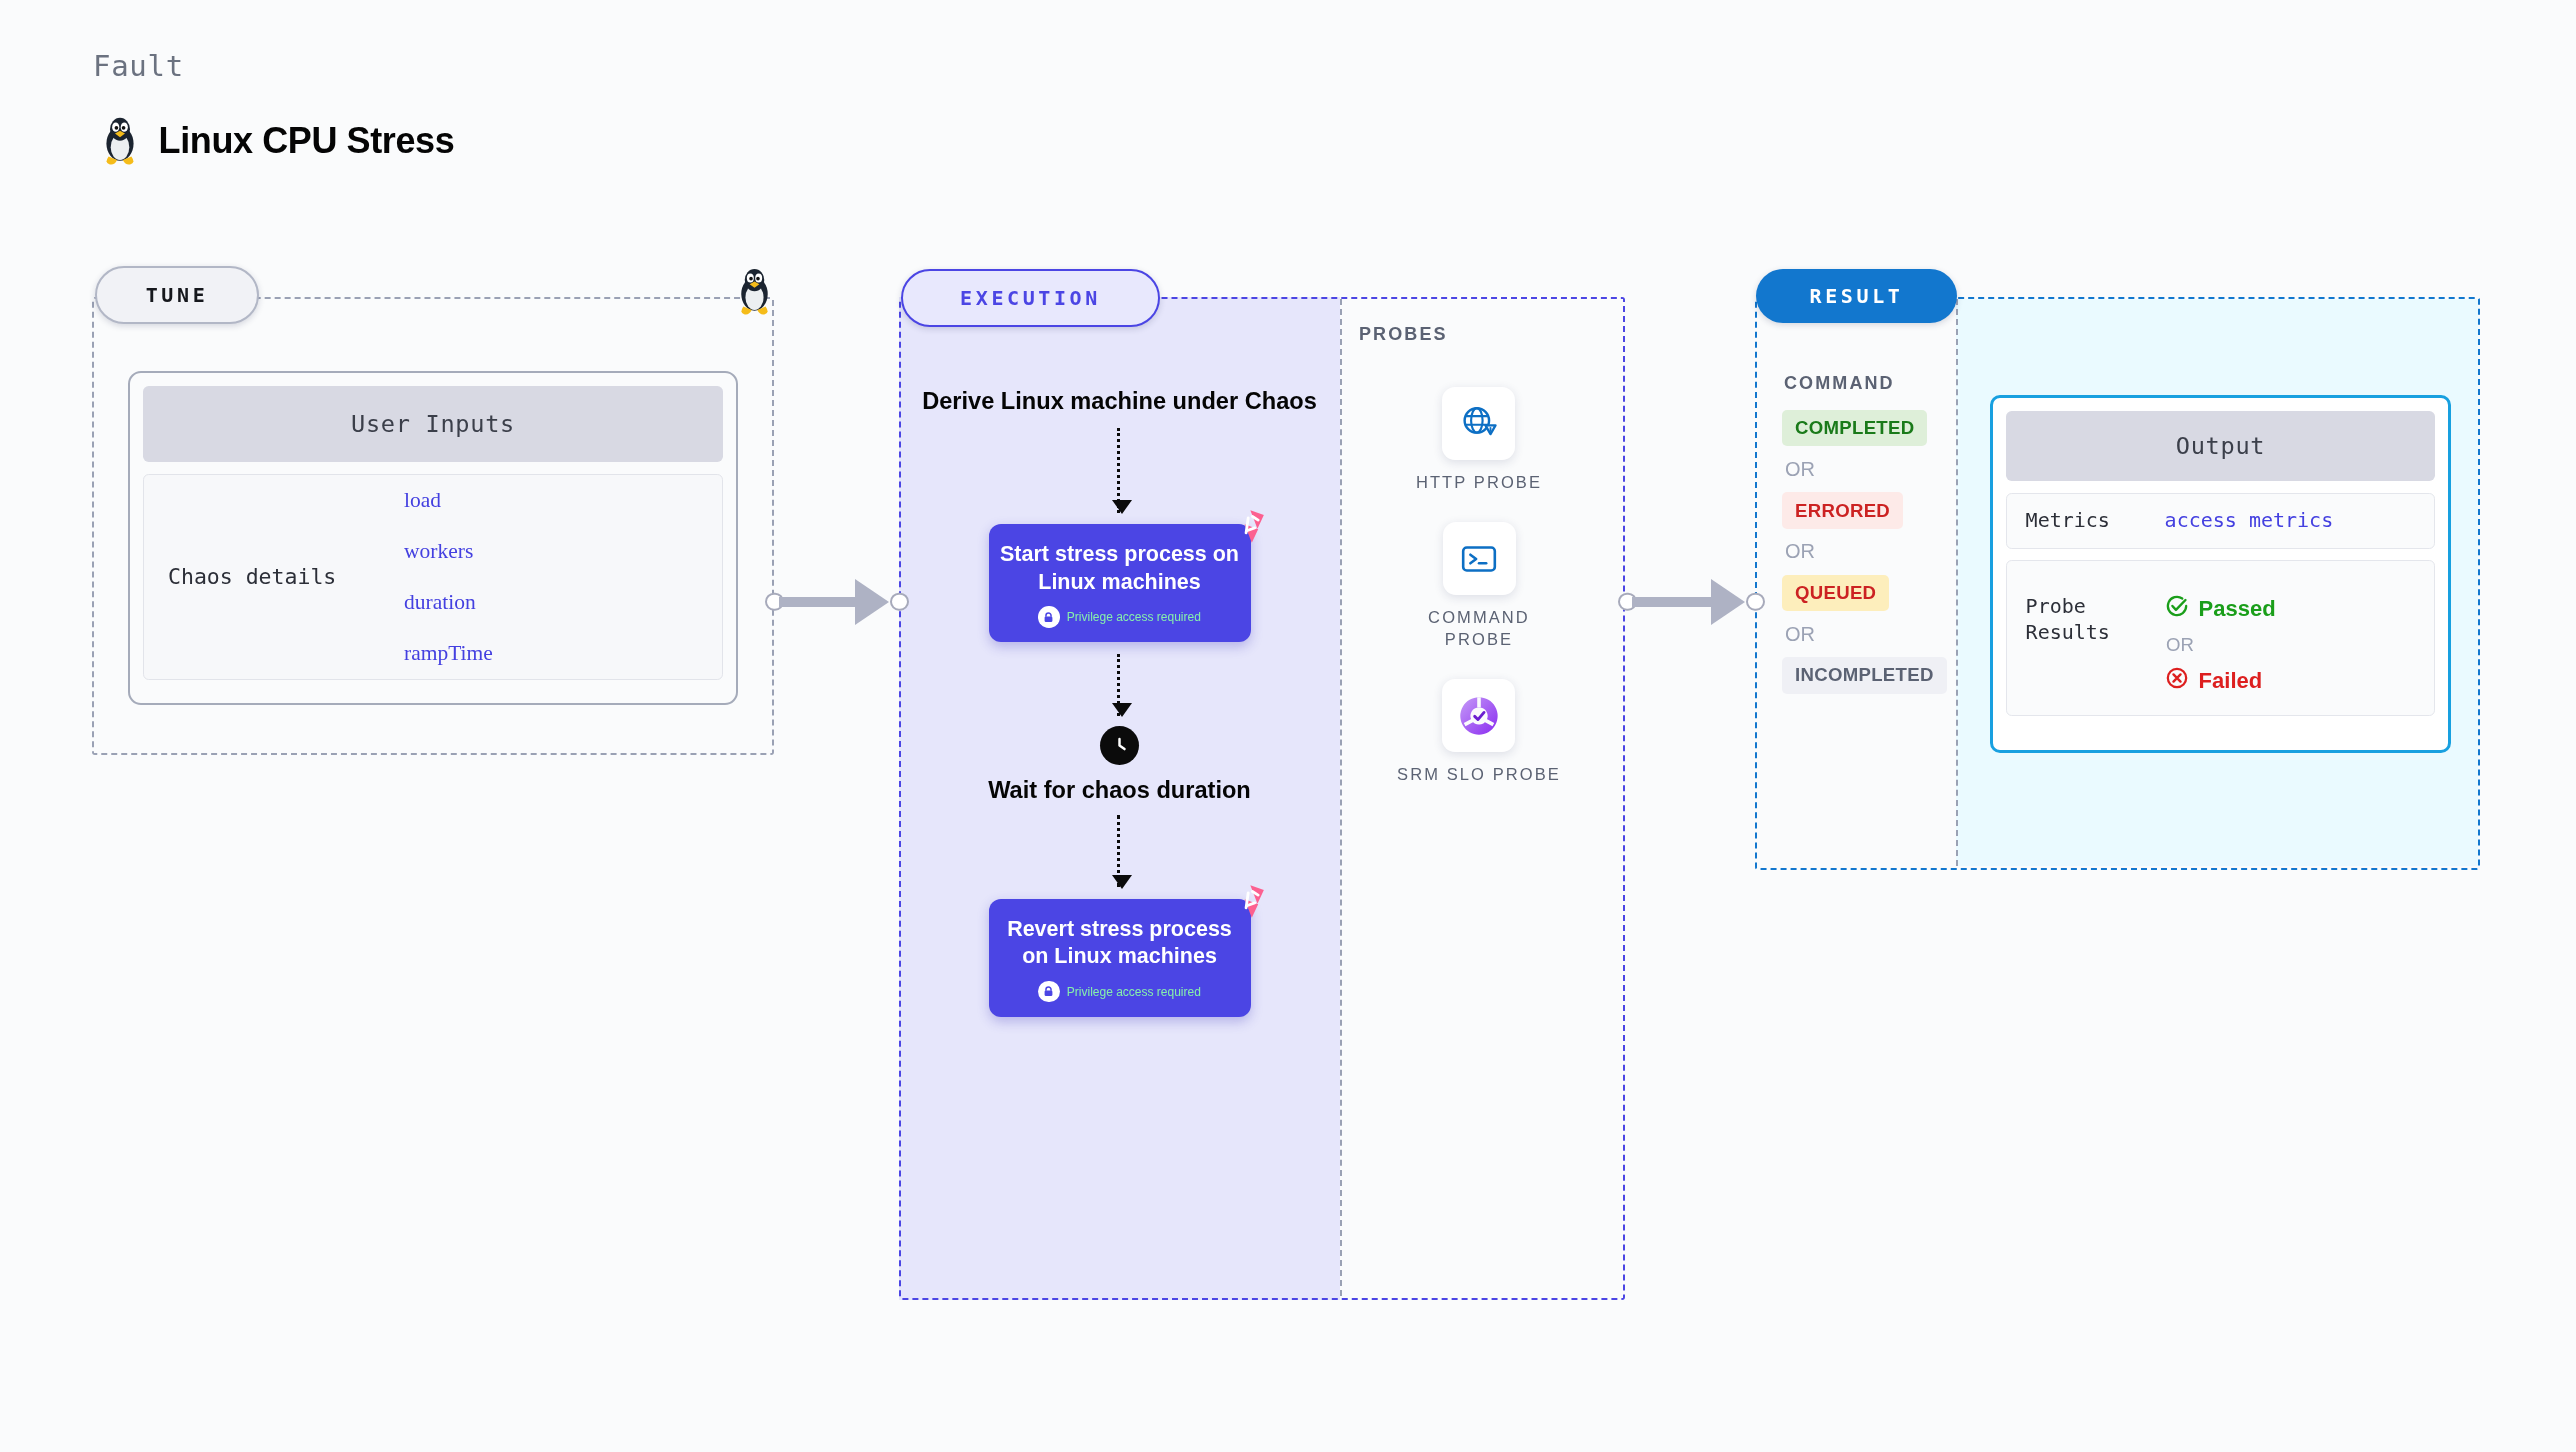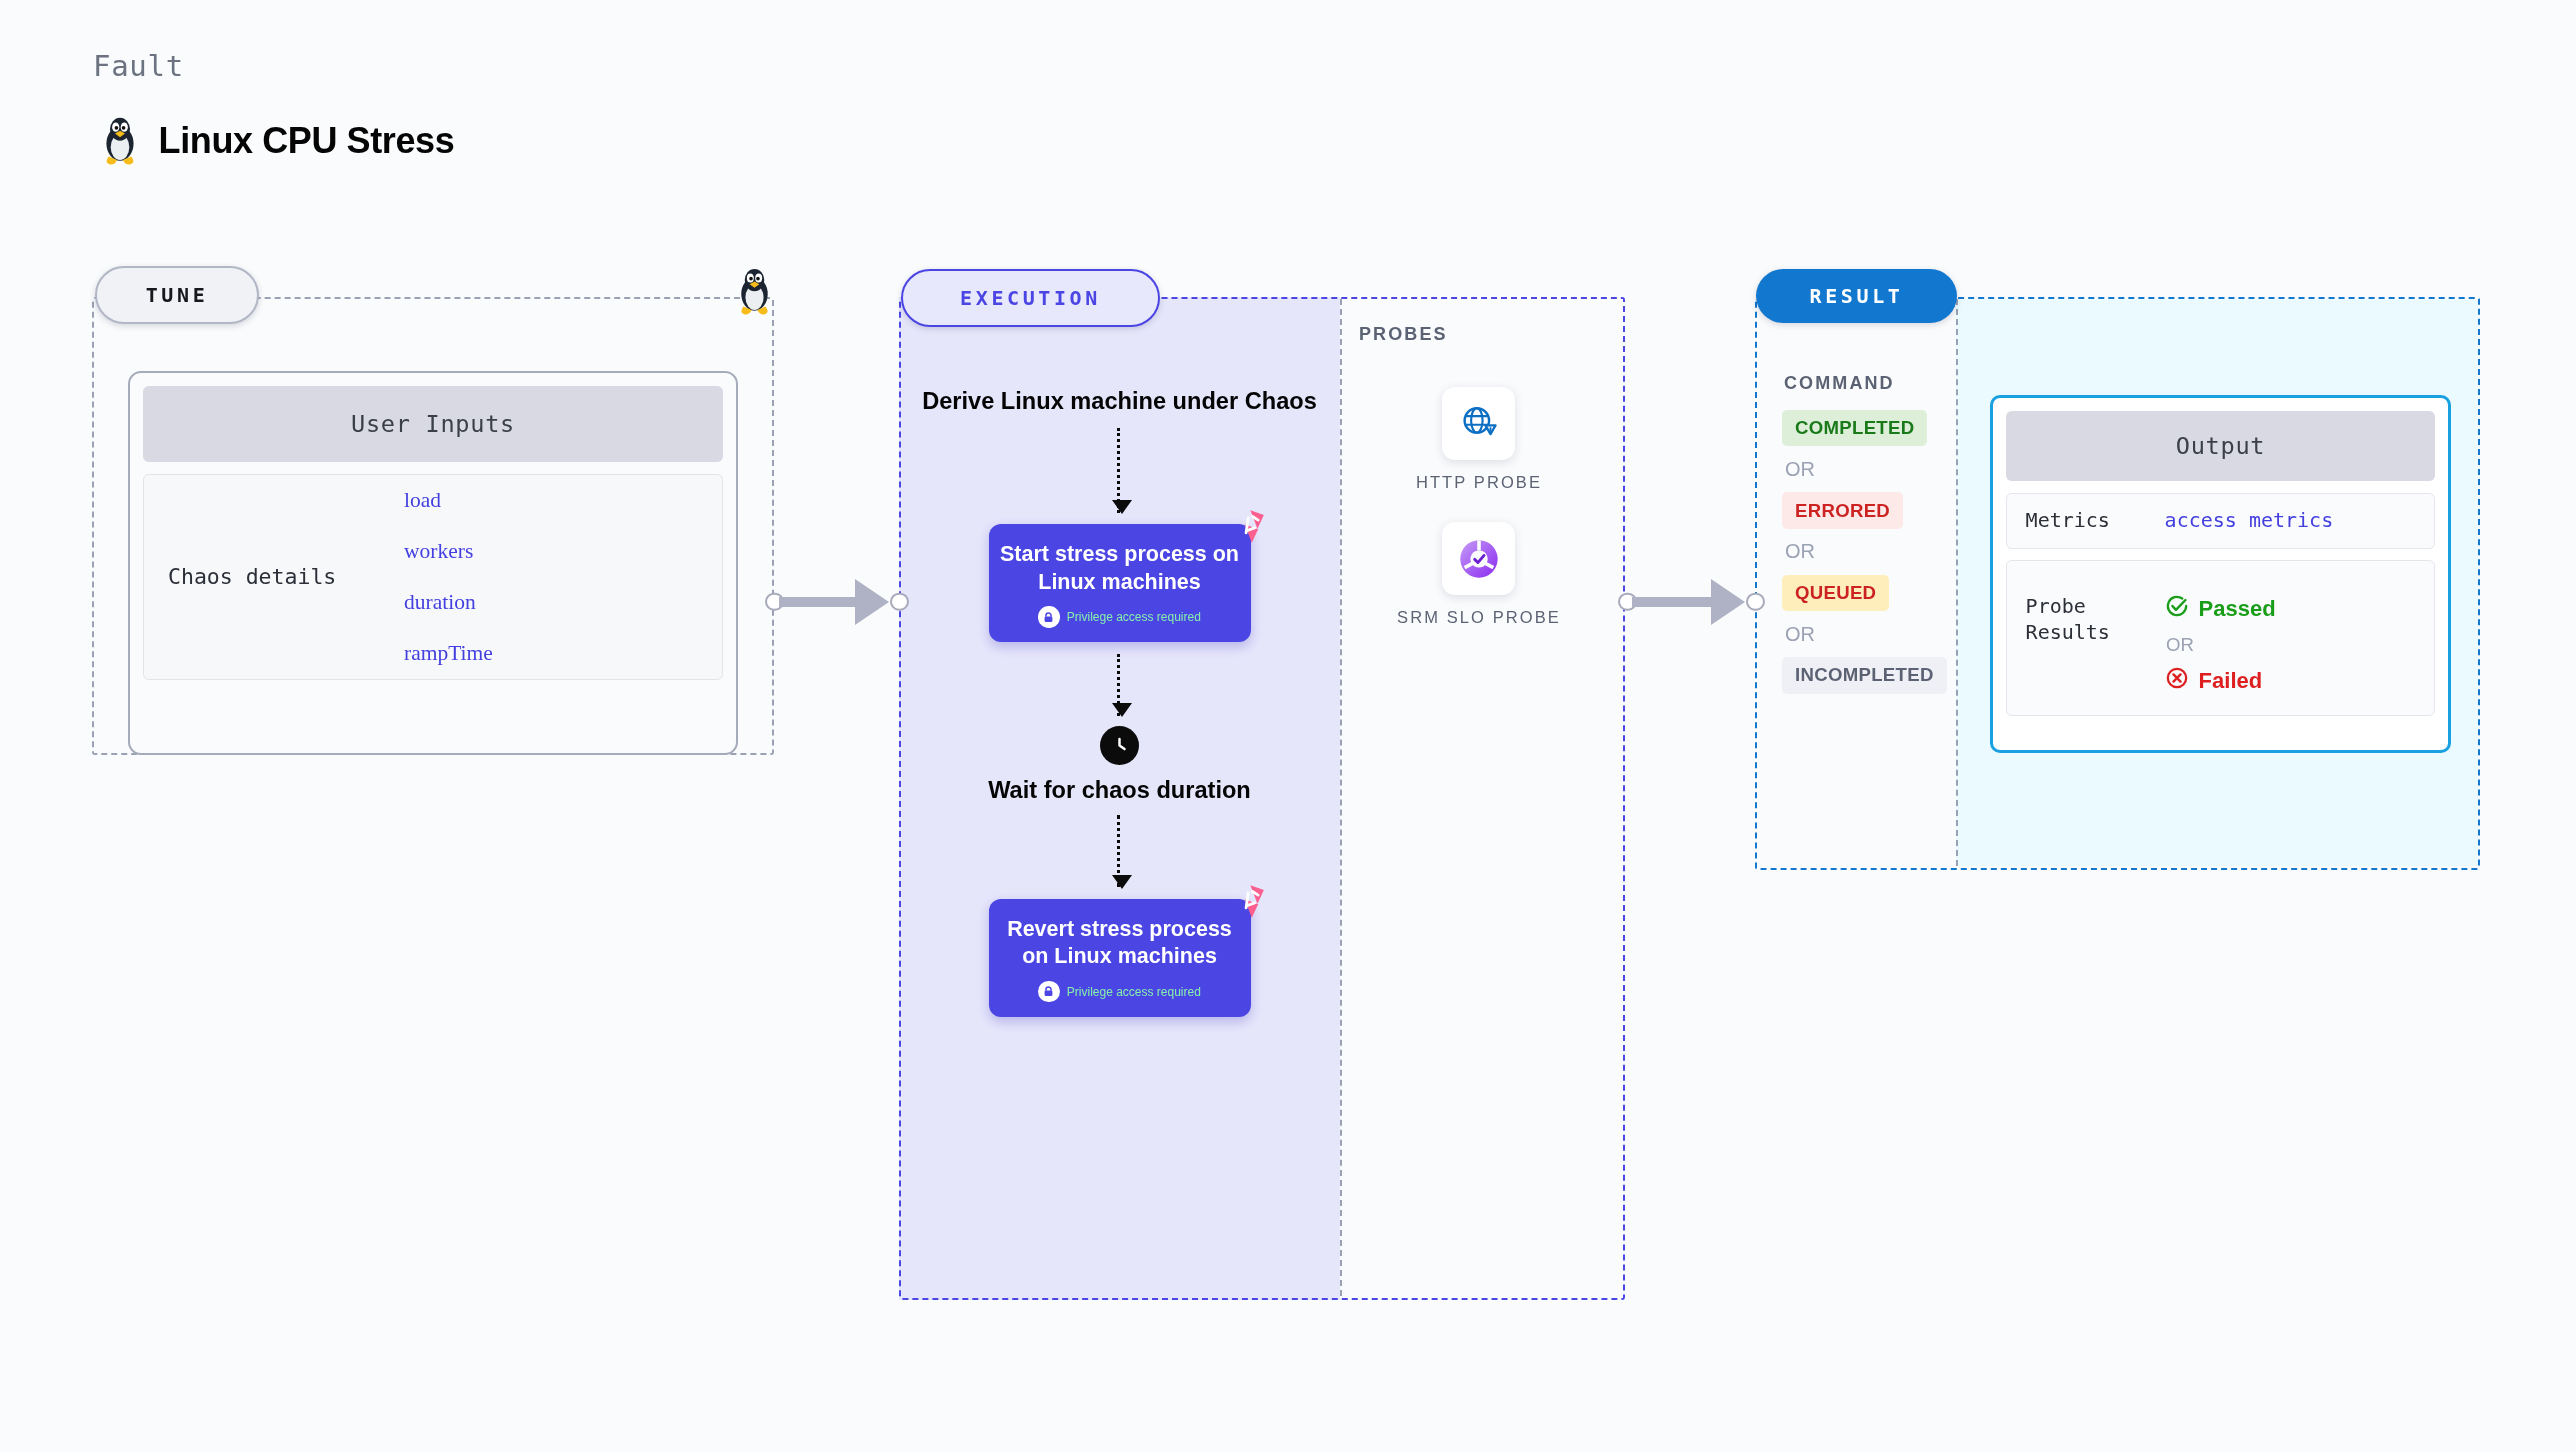--- a/index.html
+++ b/index.html
@@ -51,21 +51,21 @@
     left: 95px; top: 266px; width: 160px; height: 54px;
     background: #f1f2f6; color: #16181d;
     border: 2.1px solid #b2b7c6; font-size: 20px;
   }
   #tune-badge-mask {
     position: absolute; left: 97px; top: 297px;
     width: 155px; height: 8.6px; background: #fafbfc; z-index: 5;
   }
   #userinputs-card {
     position: absolute; left: 128px; top: 371px;
-    width: 610px; height: 384px;
+    width: 610px; height: 334px;
     border: 2.9px solid #a5abba; border-radius: 13px;
     background: #fafbfc; box-sizing: border-box;
     padding: 13px;
   }
   #userinputs-header {
     height: 76px; background: #d8d9e3; border-radius: 5.7px;
     display: flex; align-items: center; justify-content: center;
     font-family: "DejaVu Sans Mono", monospace;
     font-size: 23.6px; color: #3b3f4a; letter-spacing: 0.7px;
   }
@@ -433,20 +433,30 @@
         <ellipse cx="29" cy="27" rx="8" ry="17" fill="none" stroke="#0d6fc4" stroke-width="3"></ellipse>
         <path d="M12.5 21 H45.5 M12.5 33 H45.5" stroke="#0d6fc4" stroke-width="3"></path>
         <path d="M41 34 L55 34 L48 46 Z" fill="#fafbfc" stroke="#0d6fc4" stroke-width="3.2" stroke-linejoin="round"></path>
         <path d="M48 37.5 V41" stroke="#0d6fc4" stroke-width="2.6" stroke-linecap="round"></path>
         <circle cx="48" cy="43.4" r="1.3" fill="#0d6fc4"></circle>
       </svg>
     </div>
     <div class="probe-label">HTTP PROBE</div>
   </div>
 
+  <div class="probe-item">
+    <div class="probe-tile">
+      <svg width="46" height="46" viewBox="0 0 64 64">
+        <rect x="10" y="16" width="44" height="32" rx="5" fill="none" stroke="#0d6fc4" stroke-width="3.6"></rect>
+        <path d="M20 26 L28 32 L20 38" fill="none" stroke="#0d6fc4" stroke-width="3.6" stroke-linecap="round" stroke-linejoin="round"></path>
+        <path d="M32 38 H42" stroke="#0d6fc4" stroke-width="3.6" stroke-linecap="round"></path>
+      </svg>
+    </div>
+    <div class="probe-label">COMMAND PROBE</div>
+  </div>
 
   <div class="probe-item">
     <div class="probe-tile">
       <svg width="46" height="46" viewBox="0 0 64 64">
         <defs>
           <linearGradient id="slog" x1="0" y1="0" x2="1" y2="1">
             <stop offset="0%" stop-color="#c59af7"></stop>
             <stop offset="100%" stop-color="#8a2bf0"></stop>
           </linearGradient>
         </defs>

